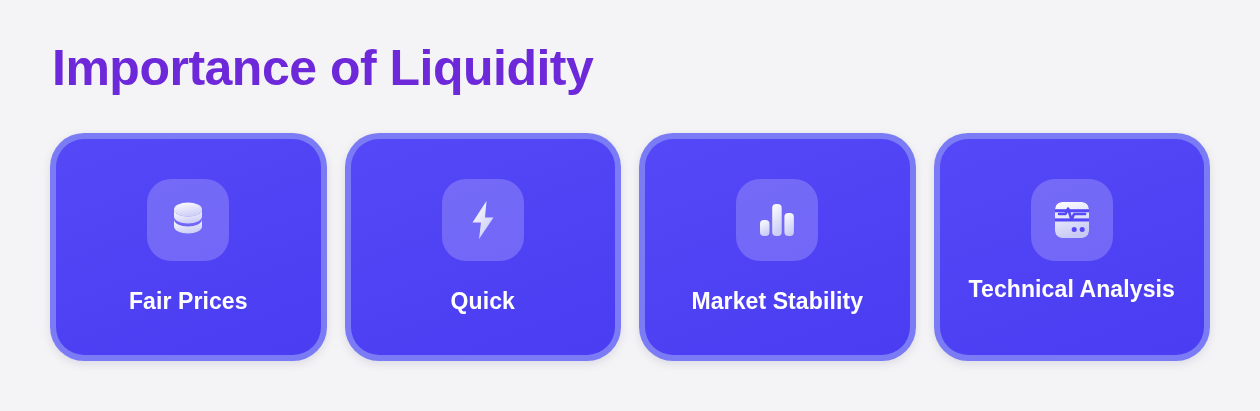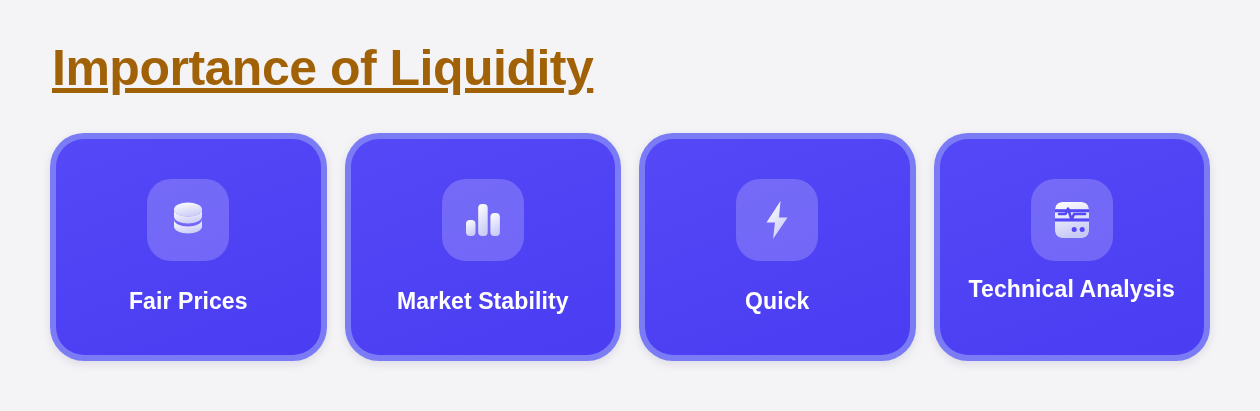--- a/index.html
+++ b/index.html
@@ -24,23 +24,22 @@
   
   .title {
     position: absolute;
     left: 52px;
     top: 38px;
     margin: 0;
     font-size: 50px;
     line-height: 60px;
     font-weight: 700;
     letter-spacing: -0.5px;
-    color: #a16207;
+    color: #6d28d9;
     white-space: nowrap;
-    text-decoration: underline;
   }
 
   
   .cards {
     position: absolute;
     left: 50px;
     top: 133px;
     width: 1160px;
     height: 228px;
     display: flex;
@@ -132,51 +131,51 @@
         <div class="card-label">Fair Prices</div>
       </div>
     </div>
 
     <div class="card">
       <div class="card-inner">
         <div class="icon-tile">
           <span>
             <svg width="46" height="46" viewBox="0 0 46 46" aria-hidden="true">
               <defs>
+                <linearGradient id="g-bolt" x1="0.1" y1="0" x2="0.8" y2="1">
+                  <stop offset="0%" stop-color="#ffffff"></stop>
+                  <stop offset="100%" stop-color="#c7c9f5"></stop>
+                </linearGradient>
+              </defs>
+              <path d="M26.5 4 L12.5 25.5 h8.5 L19 42 L33.5 20.5 H25 z" fill="url(#g-bolt)"></path>
+            </svg>
+          </span>
+        </div>
+        <div class="card-label">Quick</div>
+      </div>
+    </div>
+
+    <div class="card">
+      <div class="card-inner">
+        <div class="icon-tile">
+          <span>
+            <svg width="46" height="46" viewBox="0 0 46 46" aria-hidden="true">
+              <defs>
                 <linearGradient id="g-bar" x1="0" y1="0" x2="0.3" y2="1">
                   <stop offset="0%" stop-color="#ffffff"></stop>
                   <stop offset="100%" stop-color="#ccceF6"></stop>
                 </linearGradient>
               </defs>
               <rect x="6" y="23" width="9.5" height="16" rx="4" fill="url(#g-bar)"></rect>
               <rect x="18.2" y="7" width="9.5" height="32" rx="4" fill="url(#g-bar)"></rect>
               <rect x="30.4" y="16" width="9.5" height="23" rx="4" fill="url(#g-bar)"></rect>
             </svg>
           </span>
         </div>
         <div class="card-label">Market Stability</div>
-      </div>
-    </div>
-
-    <div class="card">
-      <div class="card-inner">
-        <div class="icon-tile">
-          <span>
-            <svg width="46" height="46" viewBox="0 0 46 46" aria-hidden="true">
-              <defs>
-                <linearGradient id="g-bolt" x1="0.1" y1="0" x2="0.8" y2="1">
-                  <stop offset="0%" stop-color="#ffffff"></stop>
-                  <stop offset="100%" stop-color="#c7c9f5"></stop>
-                </linearGradient>
-              </defs>
-              <path d="M26.5 4 L12.5 25.5 h8.5 L19 42 L33.5 20.5 H25 z" fill="url(#g-bolt)"></path>
-            </svg>
-          </span>
-        </div>
-        <div class="card-label">Quick</div>
       </div>
     </div>
 
     <div class="card">
       <div class="card-inner">
         <div class="icon-tile">
           <span>
             <svg width="46" height="46" viewBox="0 0 46 46" aria-hidden="true">
               <defs>
                 <linearGradient id="g-mon" x1="0" y1="0" x2="0.3" y2="1">

